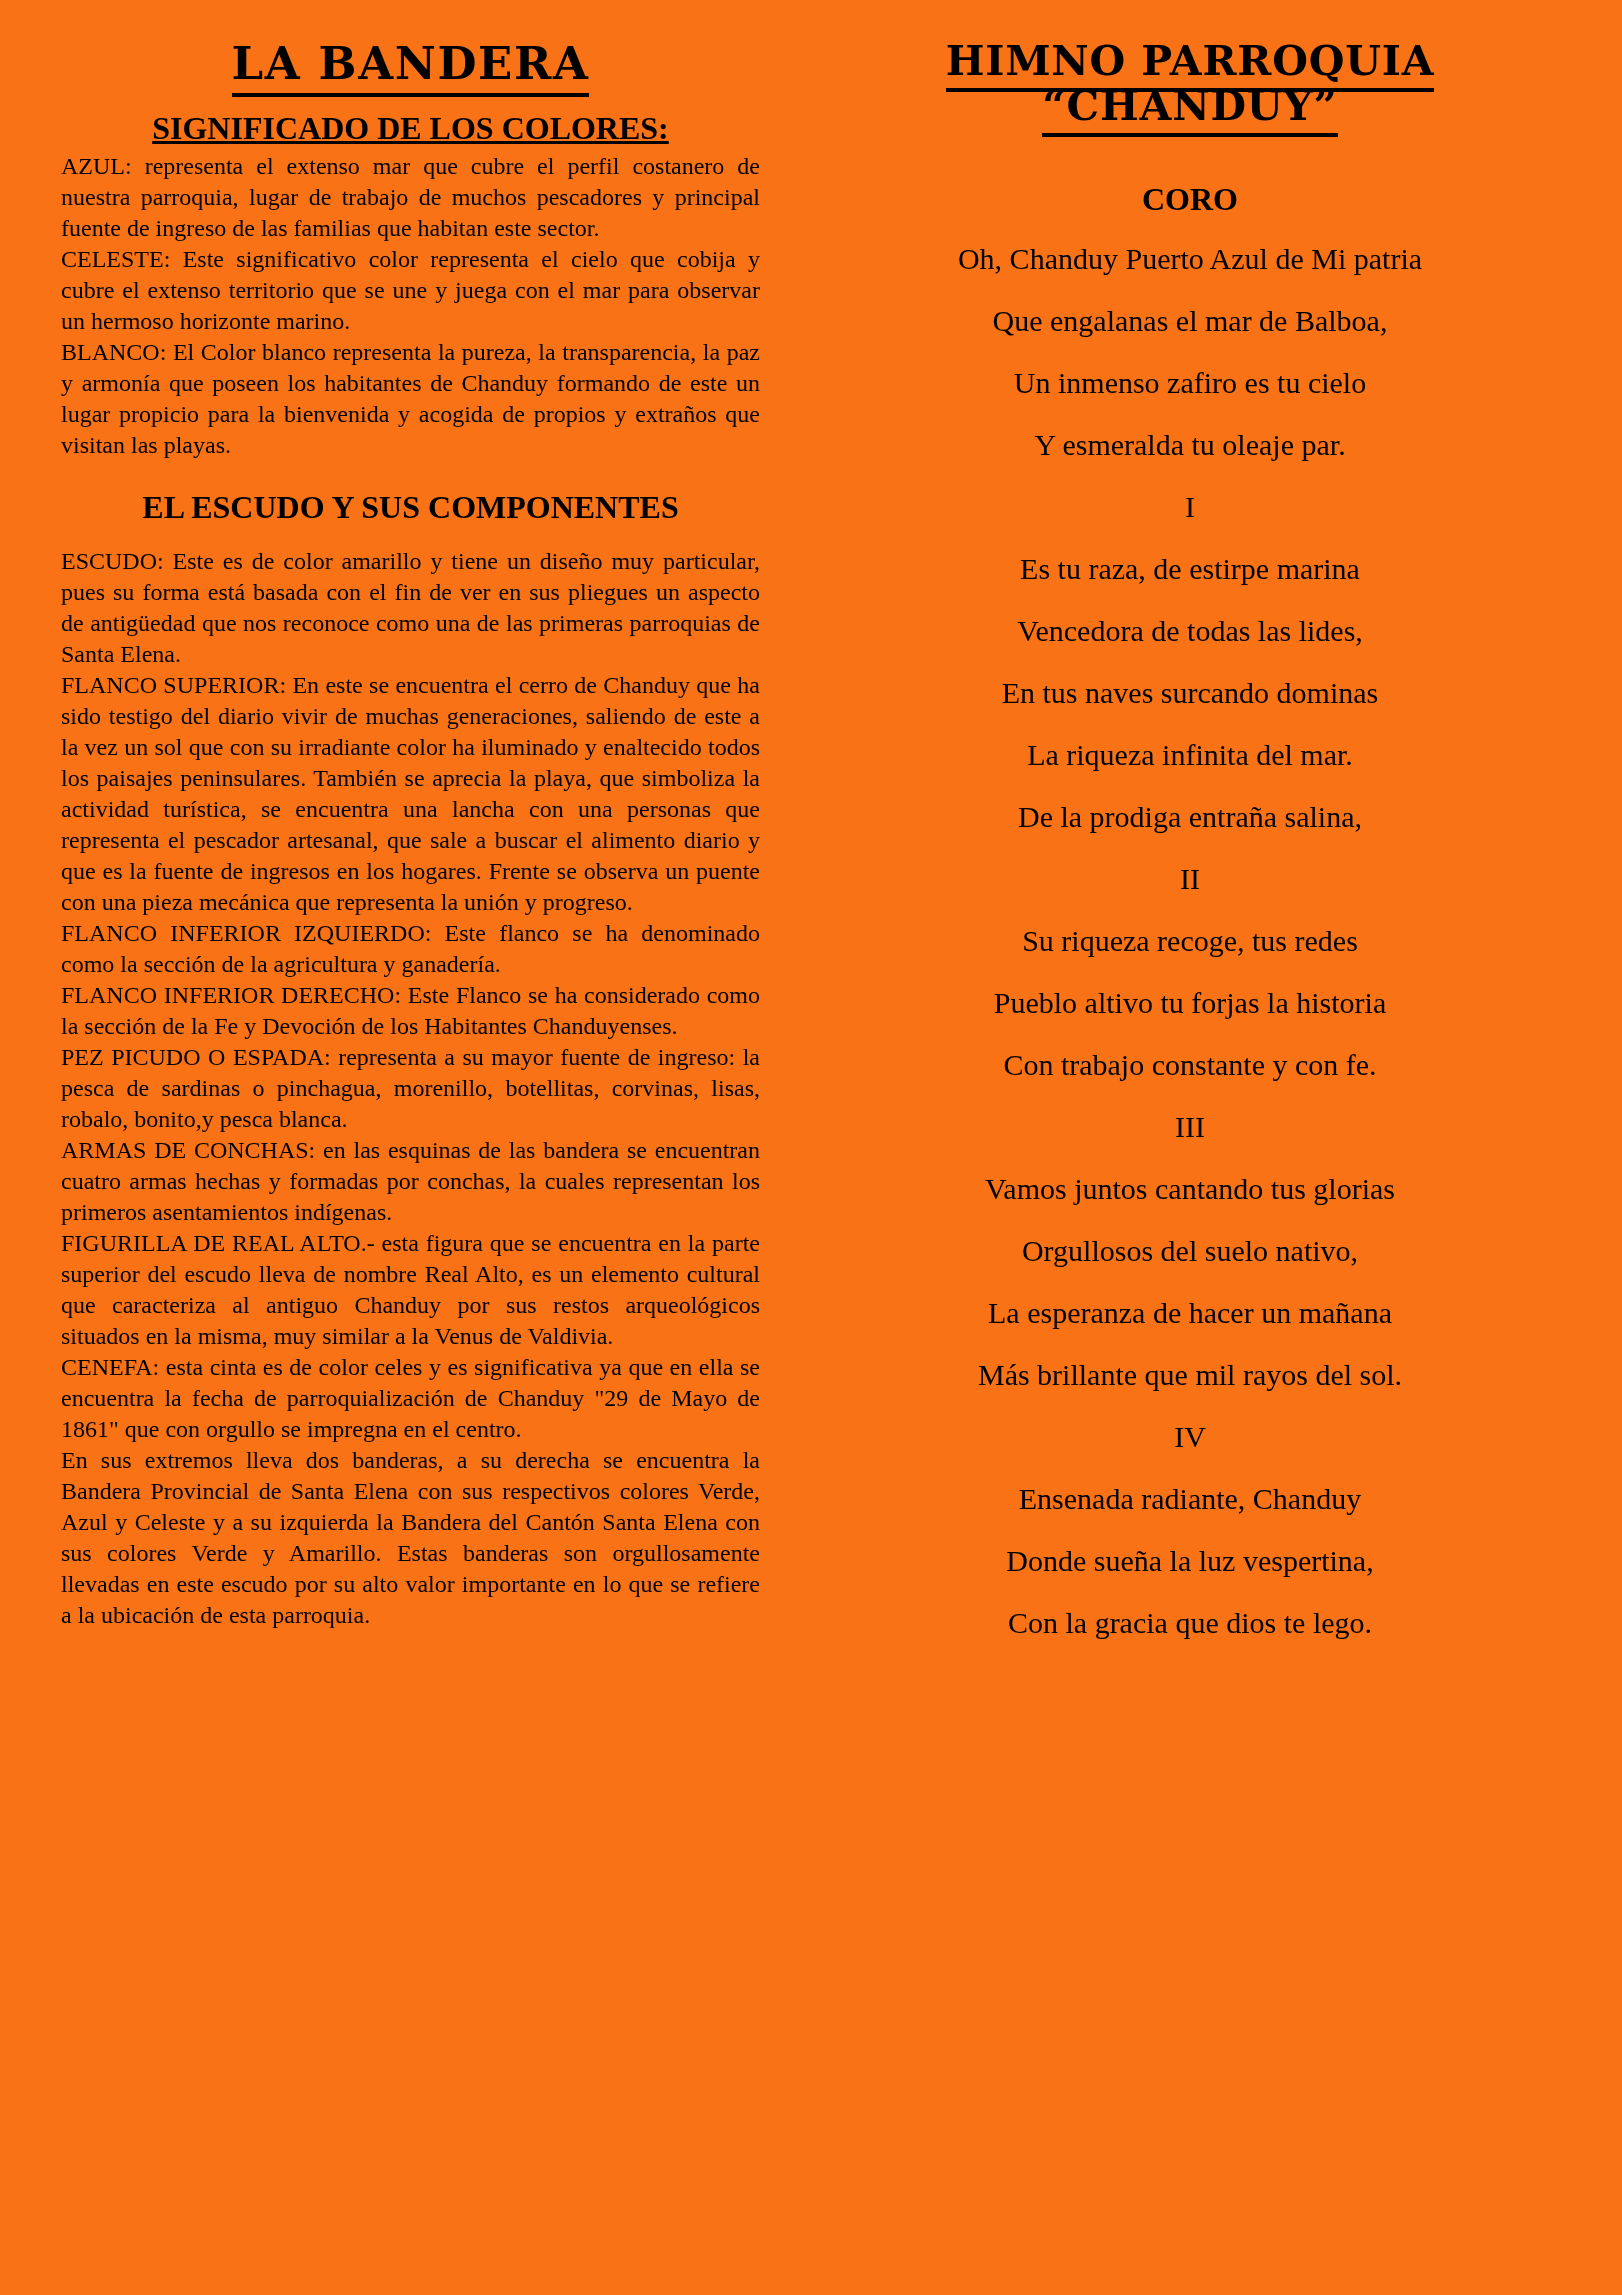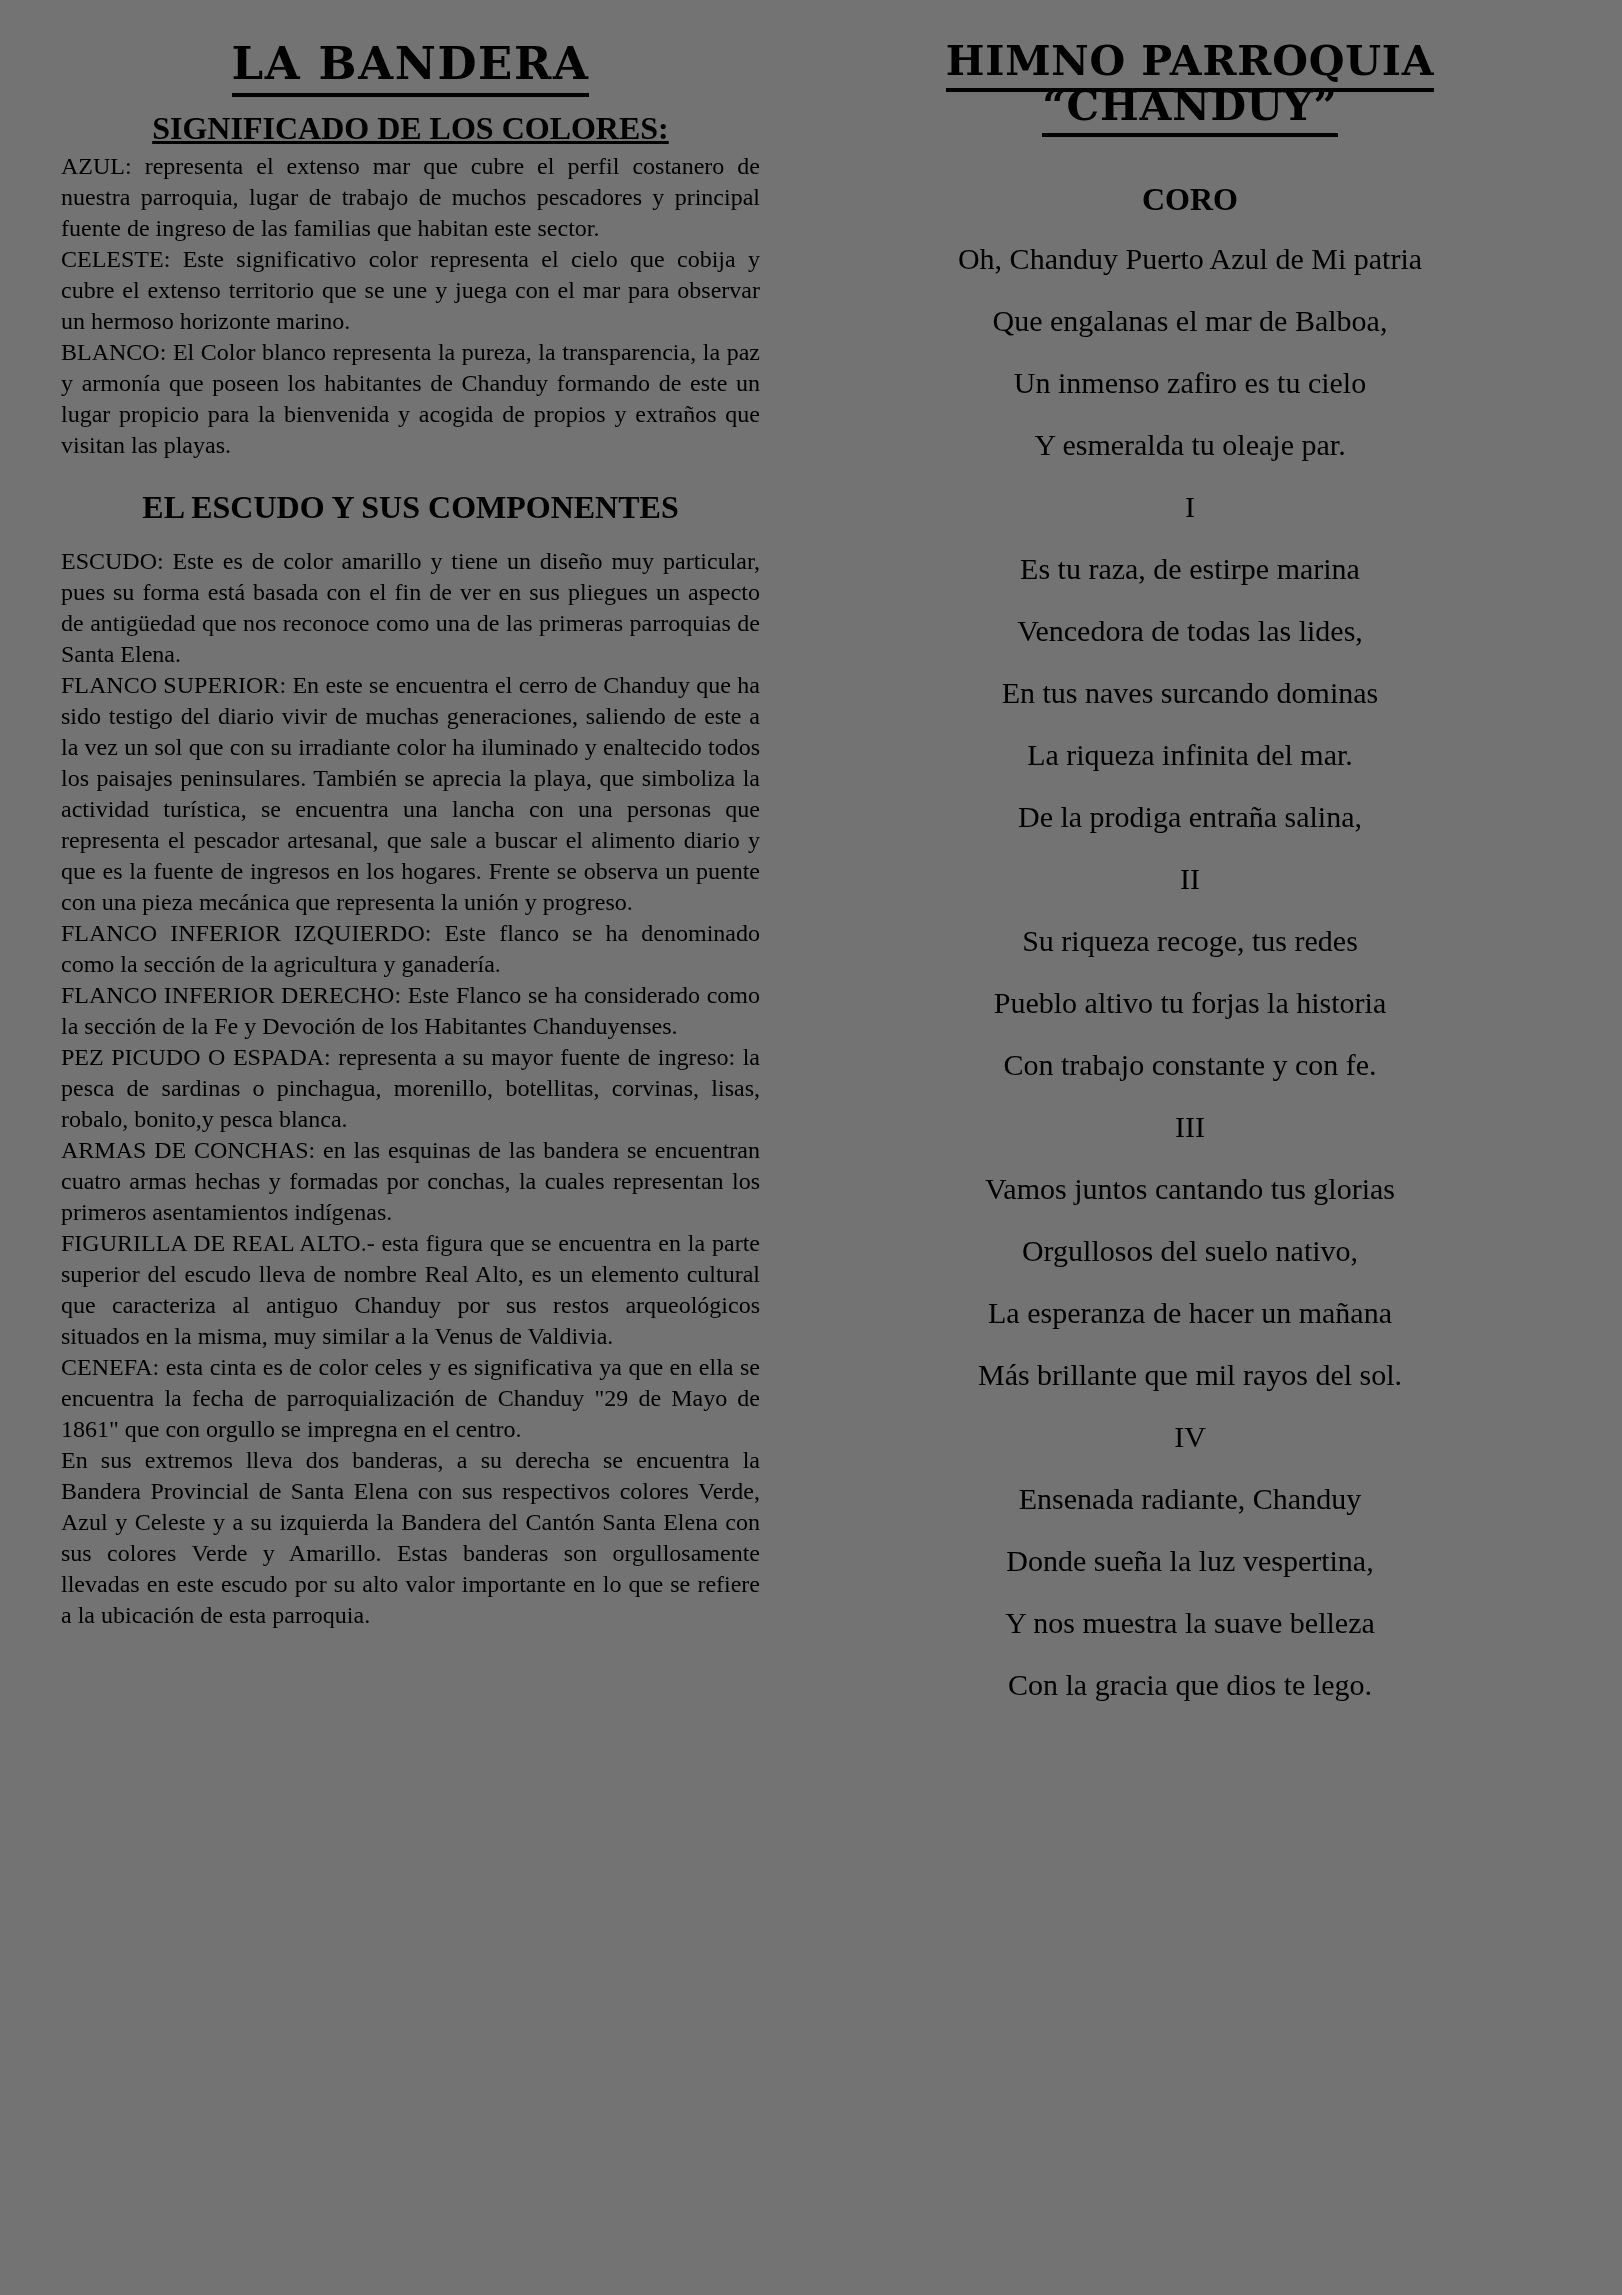--- a/index.html
+++ b/index.html
@@ -1,20 +1,20 @@
 <!DOCTYPE html>
 <html style="font-size:13px"><head>
 <meta charset="utf-8">
 <style>
   html, body { margin: 0; padding: 0; background: #ffffff; }
   .page {
     position: relative;
     width: 1622px;
     height: 2295px;
-    background: #737373;
+    background: #f97316;
     color: #000000;
     font-family: "Liberation Serif", "DejaVu Serif", serif;
     overflow: hidden;
   }
   .col-left {
     position: absolute;
     left: 61px;
     top: 39px;
     width: 699px;
   }
@@ -112,18 +112,17 @@
     <div class="hymn-line">Pueblo altivo tu forjas la historia</div>
     <div class="hymn-line">Con trabajo constante y con fe.</div>
     <div class="hymn-line">III</div>
     <div class="hymn-line">Vamos juntos cantando tus glorias</div>
     <div class="hymn-line">Orgullosos del suelo nativo,</div>
     <div class="hymn-line">La esperanza de hacer un mañana</div>
     <div class="hymn-line">Más brillante que mil rayos del sol.</div>
     <div class="hymn-line">IV</div>
     <div class="hymn-line">Ensenada radiante, Chanduy</div>
     <div class="hymn-line">Donde sueña la luz vespertina,</div>
-    <div class="hymn-line">Y nos muestra la suave belleza</div>
     <div class="hymn-line">Con la gracia que dios te lego.</div>
   </div>
 
 </div>
 
 
 </body></html>

